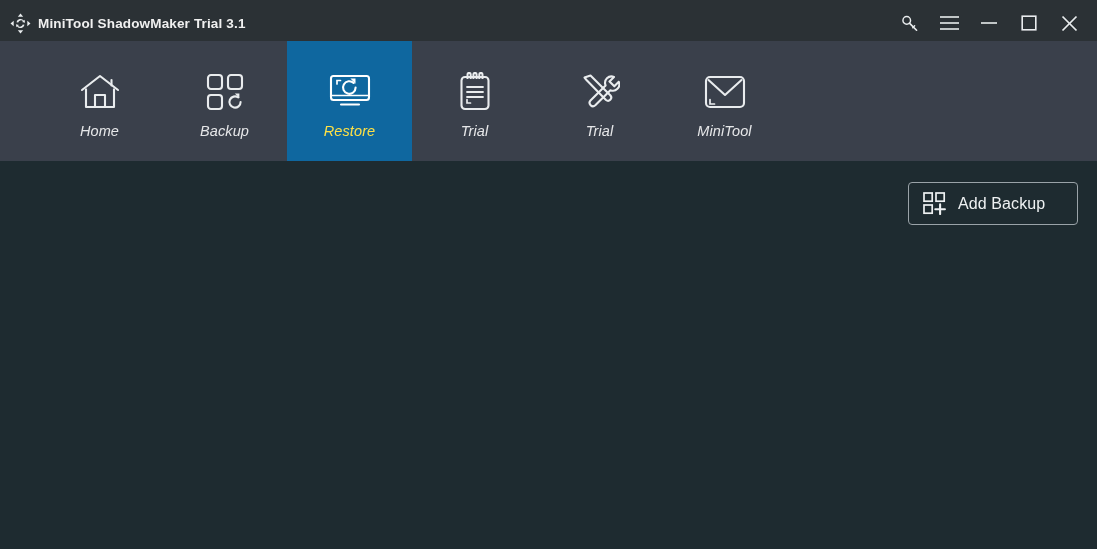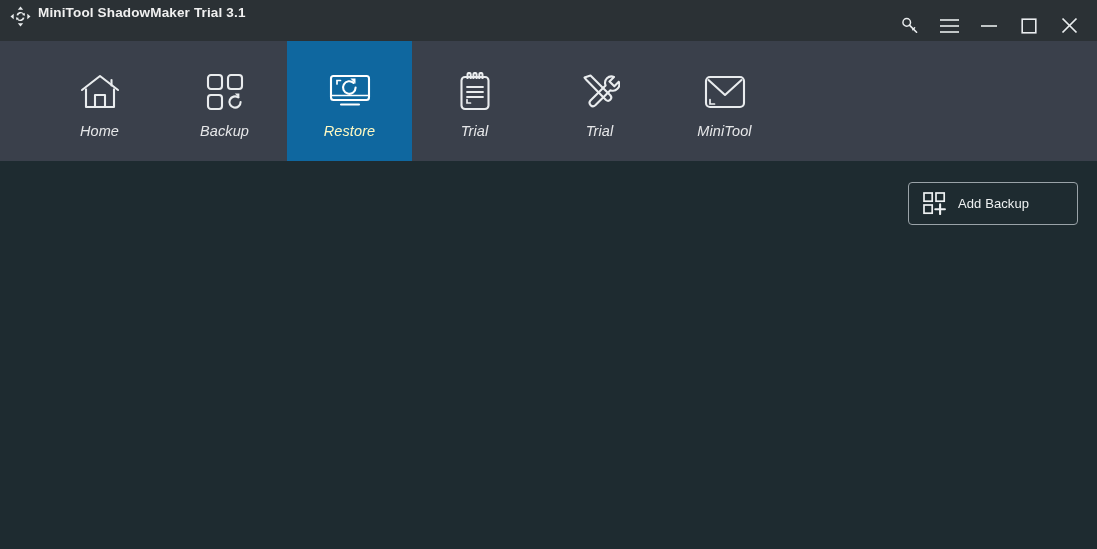--- a/index.html
+++ b/index.html
@@ -21,21 +21,21 @@
     flex-direction: column;
     background: #1e2b30;
   }
 
   
   .titlebar {
     height: 41px;
     min-height: 41px;
     background: #2b3135;
     display: flex;
-    align-items: flex-start;
+    align-items: center;
     padding: 5px 0 0 9px;
     position: relative;
   }
   .title-logo {
     width: 22px;
     height: 22px;
     flex: 0 0 22px;
     display: flex;
     align-items: center;
     justify-content: center;
@@ -92,21 +92,21 @@
     justify-content: center;
   }
   .navitem .navlabel {
     margin-top: 9px;
     font-size: 14.5px;
     color: #e6e7e9;
     letter-spacing: 0.1px;
     white-space: nowrap;
   }
   .navitem.active { background: #0f679f; }
-  .navitem.active .navlabel { color: #fef9c3; }
+  .navitem.active .navlabel { color: #fde047; }
 
   
   .content {
     flex: 1 1 auto;
     position: relative;
     background: #1e2b30;
   }
 
   .add-backup-btn {
     position: absolute;
@@ -126,21 +126,21 @@
     width: 24px;
     height: 24px;
     flex: 0 0 24px;
     display: flex;
     align-items: center;
     justify-content: center;
   }
   .add-backup-btn .ab-label {
     margin-left: 12px;
     color: #eef1f2;
-    font-size: 13px;
+    font-size: 16px;
     letter-spacing: 0.1px;
     white-space: nowrap;
     text-align: center;
   }
 
   svg { display: block; }
 </style>
 </head>
 <body>
 

